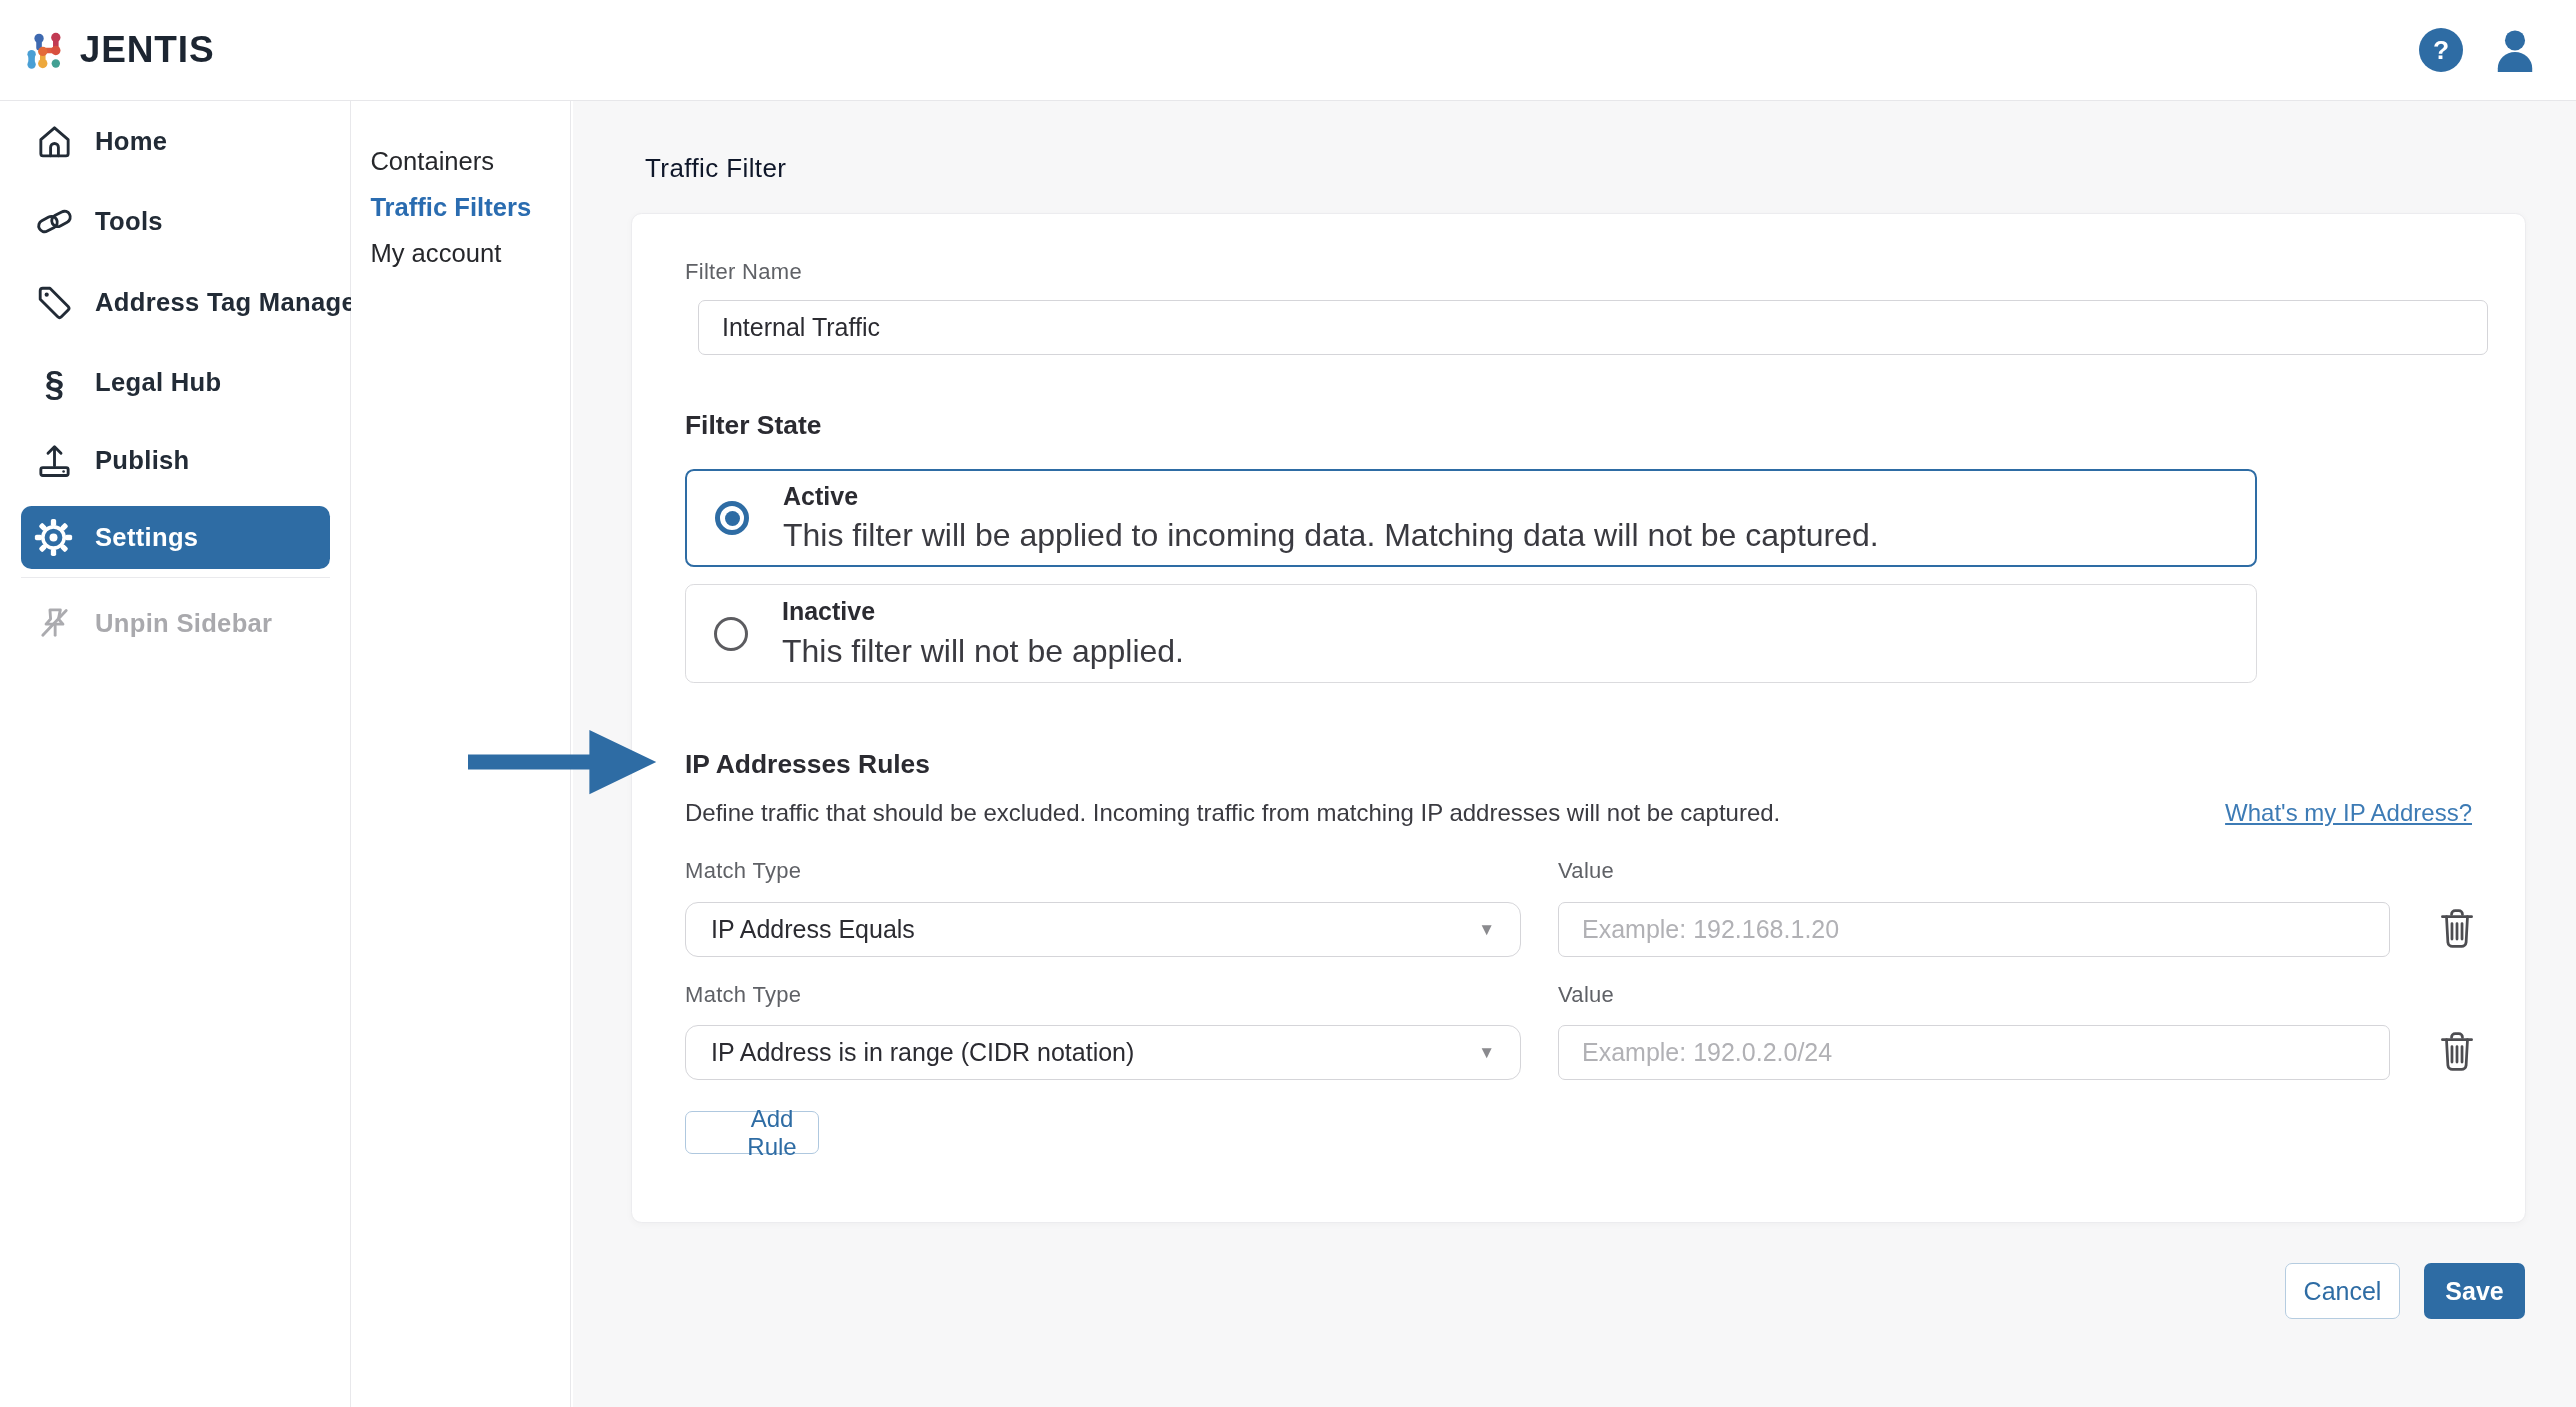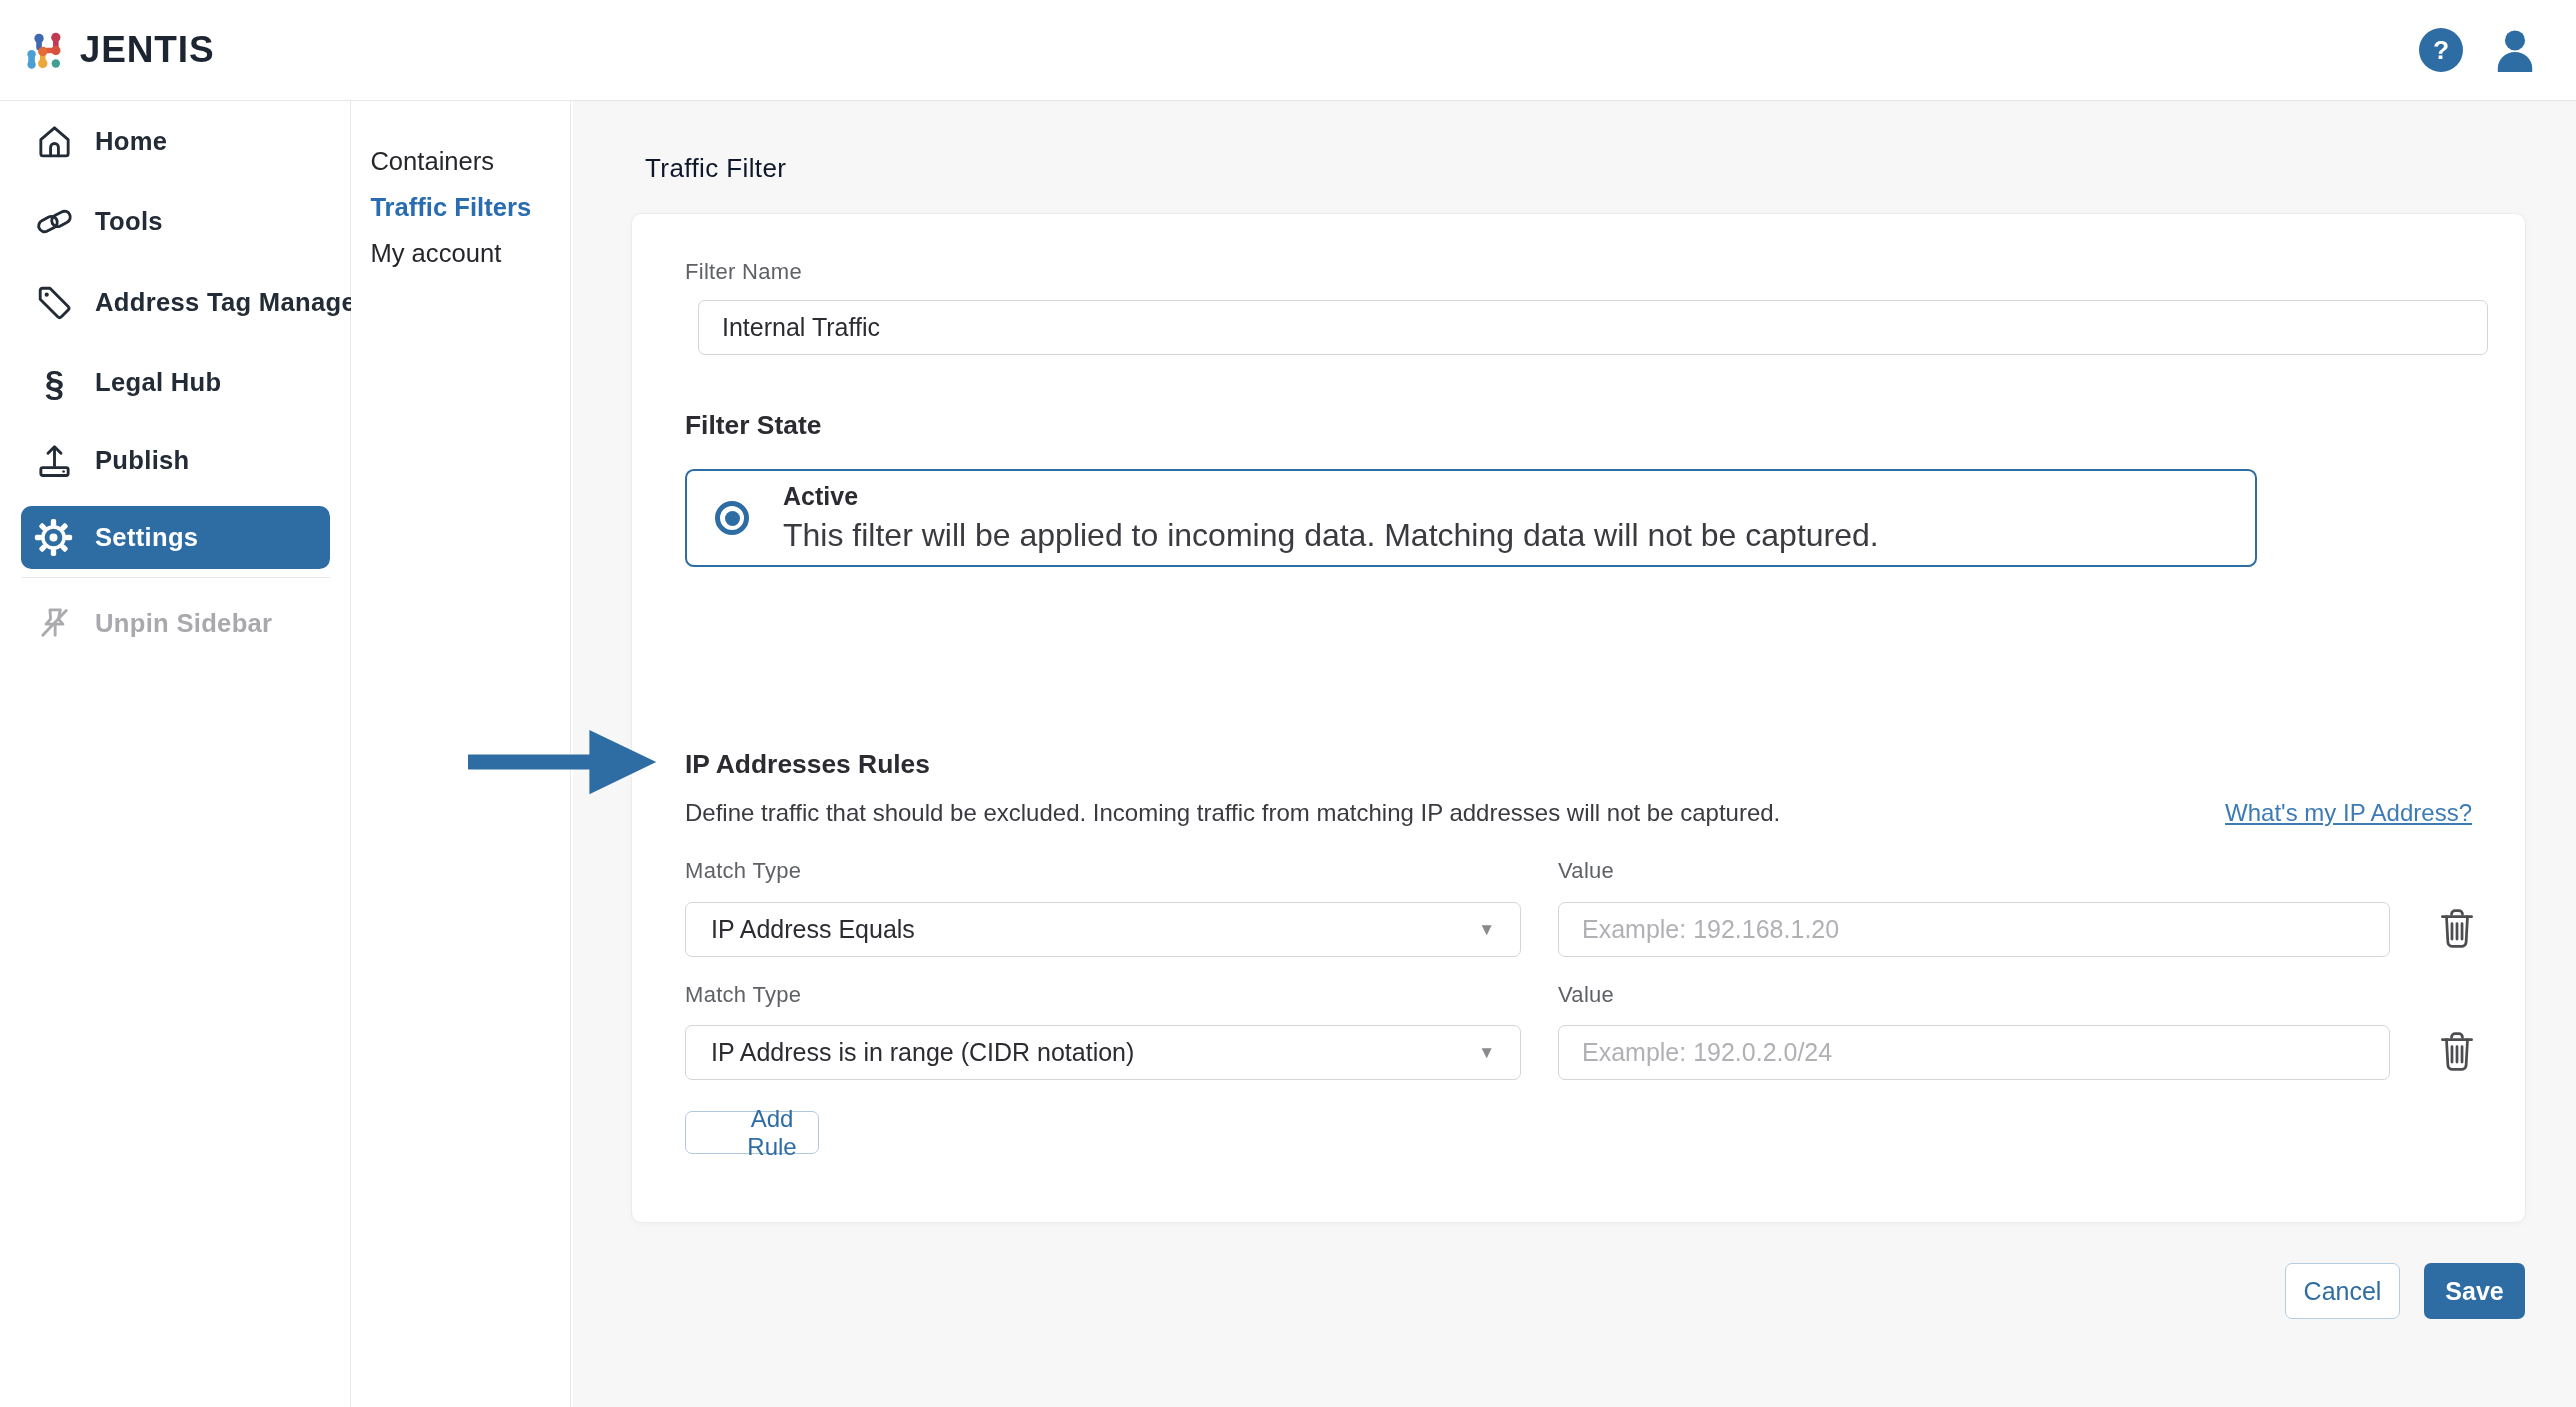--- a/index.html
+++ b/index.html
@@ -82,21 +82,21 @@
   .radio.off { border:3.5px solid #5C5C60; }
   .option-text { display:flex; flex-direction:column; gap:6.2px; }
   .option-title { font-size:25px; font-weight:700; color:#2B2B31; }
   .option-desc { font-size:32px; color:#3A3A40; }
   .rules-desc { position:absolute; left:53px; top:585px; font-size:24px; color:#3A3A40; }
   .ip-link {
     position:absolute; right:53px; top:585px; font-size:24px; color:#3D7BB5;
     text-decoration:underline; cursor:pointer;
   }
   .select-box {
-    position:absolute; height:55px; border:1.8px solid #D5D5D9; border-radius:7px; background:#fff;
+    position:absolute; height:55px; border:1.8px solid #D5D5D9; border-radius:13px; background:#fff;
     display:flex; align-items:center; justify-content:space-between; padding:0 25px;
     font-size:25px; font-weight:500; color:#2B2B31; cursor:pointer;
   }
   .caret { font-size:17px; color:#8A8A8E; }
   .trash-btn { position:absolute; width:42px; height:42px; background:none; border:none; cursor:pointer; padding:0; }
   .btn {
     font-family:inherit; font-size:25px; font-weight:500; border-radius:7px; cursor:pointer;
     display:flex; align-items:center; justify-content:center;
   }
   #add-rule-btn {
@@ -249,20 +249,27 @@
       <h2 class="section-heading" style="top:196px">Filter State</h2>
 
       <div class="option-box selected" style="top:255px; height:98px">
         <span class="radio on"></span>
         <span class="option-text">
           <span class="option-title">Active</span>
           <span class="option-desc">This filter will be applied to incoming data. Matching data will not be captured.</span>
         </span>
       </div>
 
+      <div class="option-box unselected" style="top:370px; height:99px">
+        <span class="radio off"></span>
+        <span class="option-text">
+          <span class="option-title">Inactive</span>
+          <span class="option-desc">This filter will not be applied.</span>
+        </span>
+      </div>
 
       <h2 class="section-heading" style="top:535px">IP Addresses Rules</h2>
       <p class="rules-desc">Define traffic that should be excluded. Incoming traffic from matching IP addresses will not be captured.</p>
       <a class="ip-link">What's my IP Address?</a>
 
       <label class="field-label" style="left:53px; top:644px">Match Type</label>
       <div class="select-box" style="left:53px; top:688px; width:836px">
         <span>IP Address Equals</span>
         <span class="caret">▼</span>
       </div>

